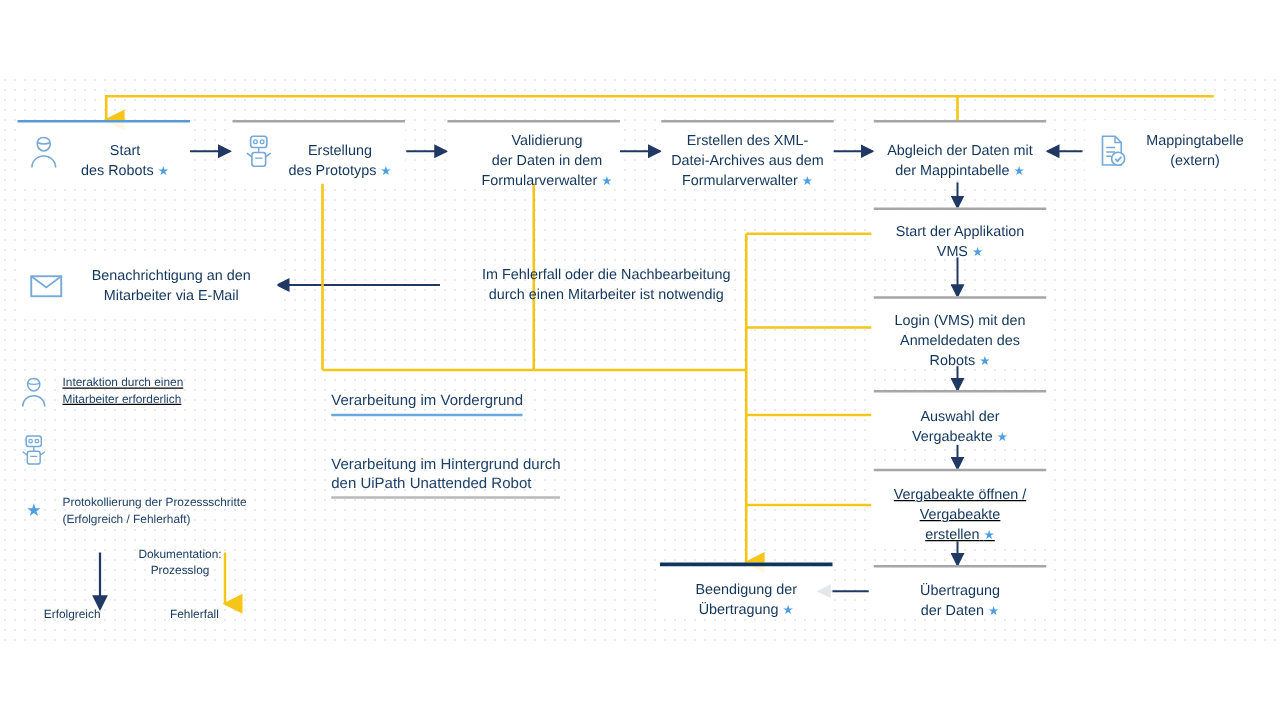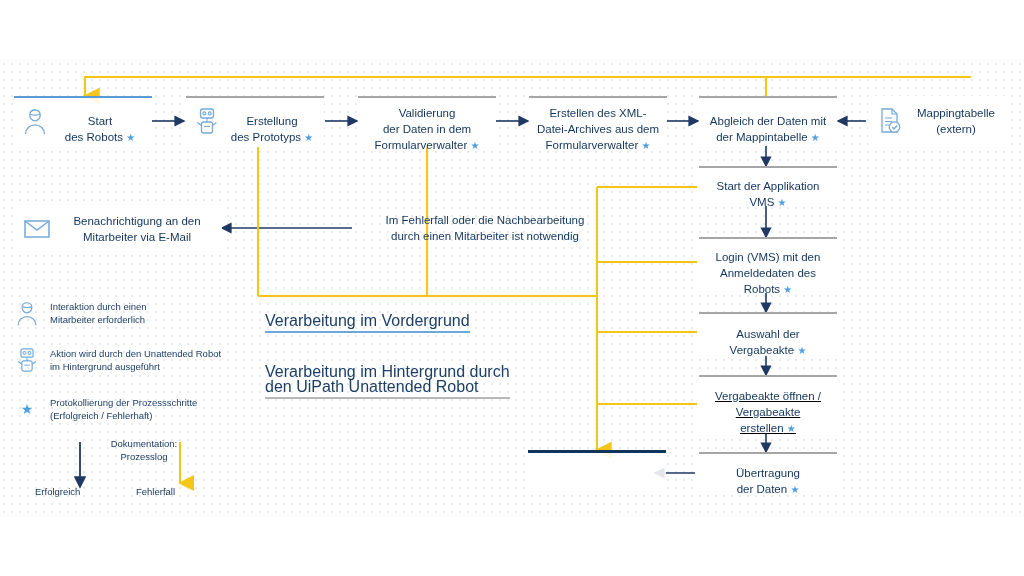--- a/index.html
+++ b/index.html
@@ -74,21 +74,21 @@
   }
   .legend-text {
     color: #1c3f66;
     font-size: 9.5px;
     line-height: 13px;
     white-space: pre-line;
   }
   .legend-underline {
     position: absolute;
     color: #1c3f66;
-    font-size: 16px;
+    font-size: 12px;
     line-height: 15px;
     white-space: pre-line;
     padding-bottom: 3px;
   }
   .ul-blue { border-bottom: 2px solid #6aa9dd; }
   .ul-gray { border-bottom: 2px solid #b9b9b9; }
   .small-cap {
     position: absolute;
     color: #12355b;
     font-size: 9.5px;
@@ -182,21 +182,21 @@
       <path d="M10 20.5h6" stroke="#76a9d8" stroke-width="1.1"></path>
       <path d="M7.5 19.5 L3.5 16.5 M18.5 19.5 L22.5 16.5" fill="none" stroke="#76a9d8" stroke-width="1.3"></path>
       <path d="M13 12v4" stroke="#76a9d8" stroke-width="1.1"></path>
     </svg>
     <div class="label">
       <span>Erstellung
 des Prototyps</span> <span class="star">★</span>
     </div>
   </div>
 
-  <div class="node" style="left:358px; top:96px; width:138px; height:50px;">
+  <div class="node" style="left:358px; top:96px; width:138px; height:50px;justify-content:flex-end;">
     <div class="topbar" style="background:#a6a6a6;"></div>
     <div class="label">
       <span>Validierung
 der Daten in dem
 Formularverwalter</span> <span class="star">★</span>
     </div>
   </div>
 
   <div class="node" style="left:529px; top:96px; width:138px; height:50px;">
     <div class="topbar" style="background:#a6a6a6;"></div>
@@ -264,56 +264,58 @@
   <div class="node" style="left:699px; top:452px; width:138px; height:42px;">
     <div class="topbar" style="background:#a6a6a6;"></div>
     <div class="label">
       <span>Übertragung
 der Daten</span> <span class="star">★</span>
     </div>
   </div>
 
   <div class="node" style="left:528px; top:450px; width:138px; height:44px;">
     <div class="topbar" style="background:#12355b; height:2.5px;"></div>
+    <div class="label">
+      <span>Beendigung der
+Übertragung</span> <span class="star">★</span>
+    </div>
   </div>
 
   <div class="node with-icon" style="left:14px; top:206px; width:208px; height:46px;justify-content:space-between;">
     <svg class="ico" width="30" height="26" viewBox="0 0 30 26">
       <rect x="3" y="5" width="24" height="16" fill="none" stroke="#76a9d8" stroke-width="1.5"></rect>
       <path d="M3 5l12 9 12-9" fill="none" stroke="#76a9d8" stroke-width="1.4"></path>
     </svg>
     <div class="label">Benachrichtigung an den
 Mitarbeiter via E-Mail</div>
   </div>
 
   <div class="plainlabel" style="left:360px; top:212px; width:250px; text-align:center;">Im Fehlerfall oder die Nachbearbeitung
 durch einen Mitarbeiter ist notwendig</div>
 
-  <div class="legend-row" style="left:14px; top:299px; width:250px;">
+  <div class="legend-row" style="left:14px; top:299px; width:250px;text-decoration:underline;">
     <svg width="26" height="28" viewBox="0 0 26 30">
       <path d="M13 4c-3.6 0-5.2 2.4-5.2 5.2 0 3 2.3 5.6 5.2 5.6s5.2-2.6 5.2-5.6C18.2 6.4 16.6 4 13 4z" fill="none" stroke="#76a9d8" stroke-width="1.3"></path>
       <path d="M8.2 8.2c1.4 0.6 3 0.9 4.8 0.9s3.4-0.3 4.8-0.9" fill="none" stroke="#76a9d8" stroke-width="1.2"></path>
       <path d="M3.5 28c0-5.3 4.3-9.2 9.5-9.2s9.5 3.9 9.5 9.2" fill="none" stroke="#76a9d8" stroke-width="1.3"></path>
     </svg>
     <div class="legend-text">Interaktion durch einen
 Mitarbeiter erforderlich</div>
   </div>
 
   <div class="legend-row" style="left:14px; top:346px; width:270px;">
     <svg width="26" height="28" viewBox="0 0 26 30">
       <rect x="6.5" y="3" width="13" height="9" rx="2.2" fill="none" stroke="#76a9d8" stroke-width="1.3"></rect>
       <circle cx="10.3" cy="7.4" r="1.5" fill="none" stroke="#76a9d8" stroke-width="1.1"></circle>
       <circle cx="15.7" cy="7.4" r="1.5" fill="none" stroke="#76a9d8" stroke-width="1.1"></circle>
       <rect x="7.5" y="16" width="11" height="11" rx="2" fill="none" stroke="#76a9d8" stroke-width="1.3"></rect>
       <path d="M10 20.5h6" stroke="#76a9d8" stroke-width="1.1"></path>
       <path d="M7.5 19.5 L3.5 16.5 M18.5 19.5 L22.5 16.5" fill="none" stroke="#76a9d8" stroke-width="1.3"></path>
       <path d="M13 12v4" stroke="#76a9d8" stroke-width="1.1"></path>
     </svg>
-    <div class="legend-text">Aktion wird durch den Unattended Robot
-im Hintergrund ausgeführt</div>
   </div>
 
   <div class="legend-row" style="left:14px; top:396px; width:270px;">
     <div style="width:26px; text-align:center;">
       <span class="star" style="font-size:14px;">★</span>
     </div>
     <div class="legend-text">Protokollierung der Prozessschritte
 (Erfolgreich / Fehlerhaft)</div>
   </div>
 

